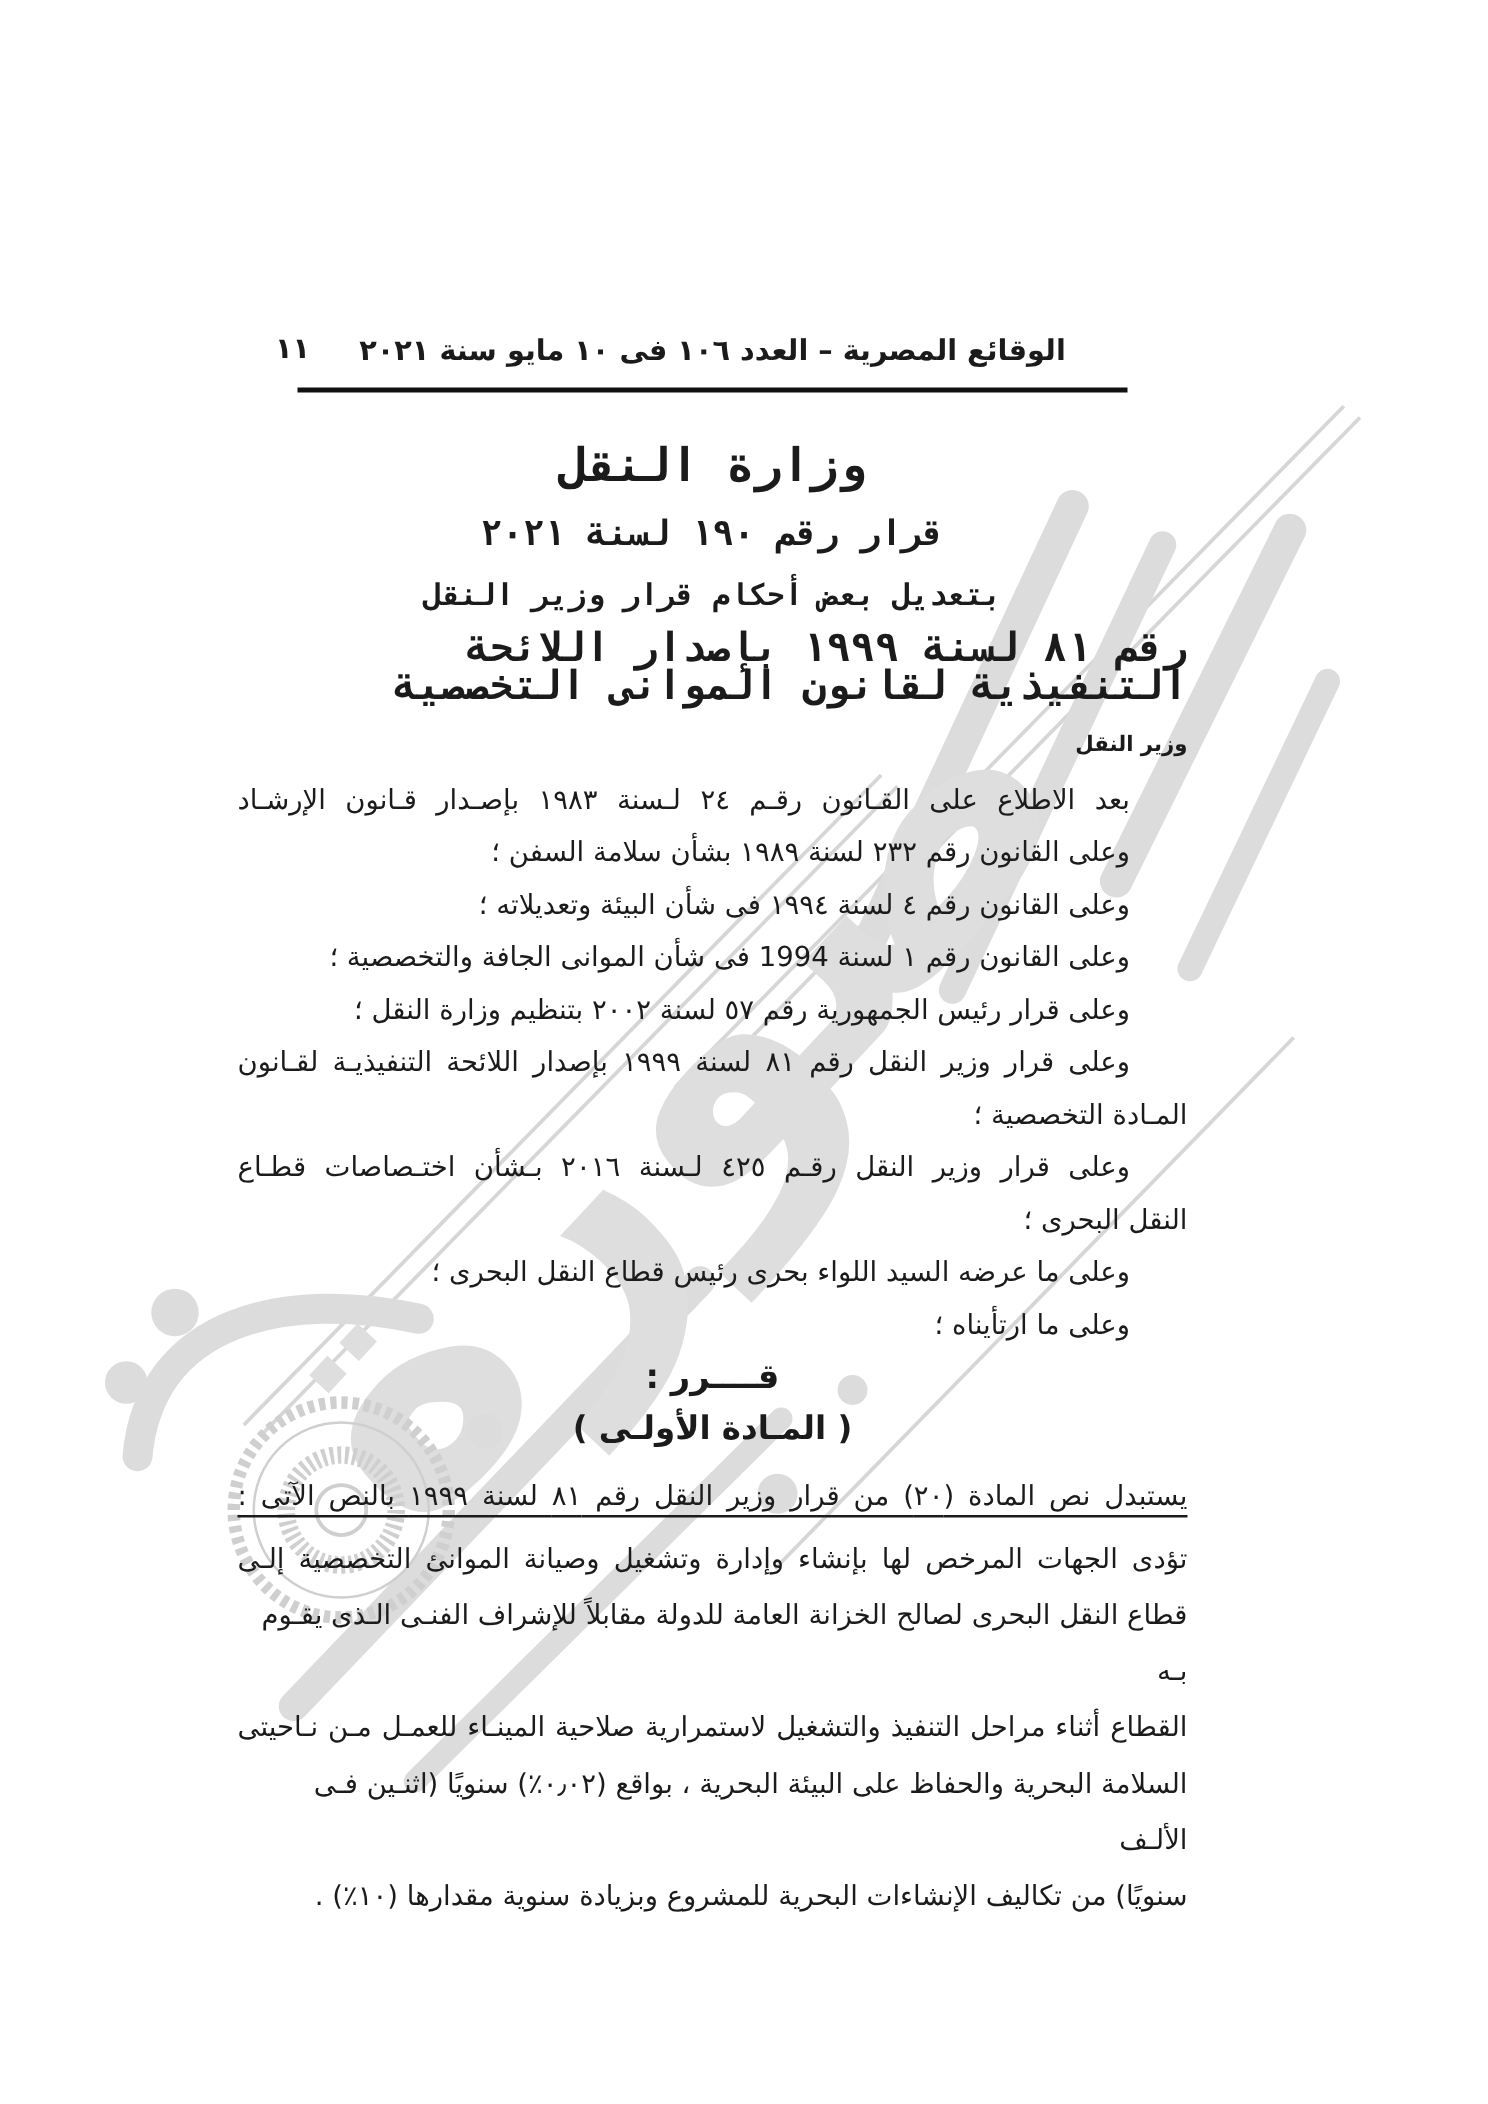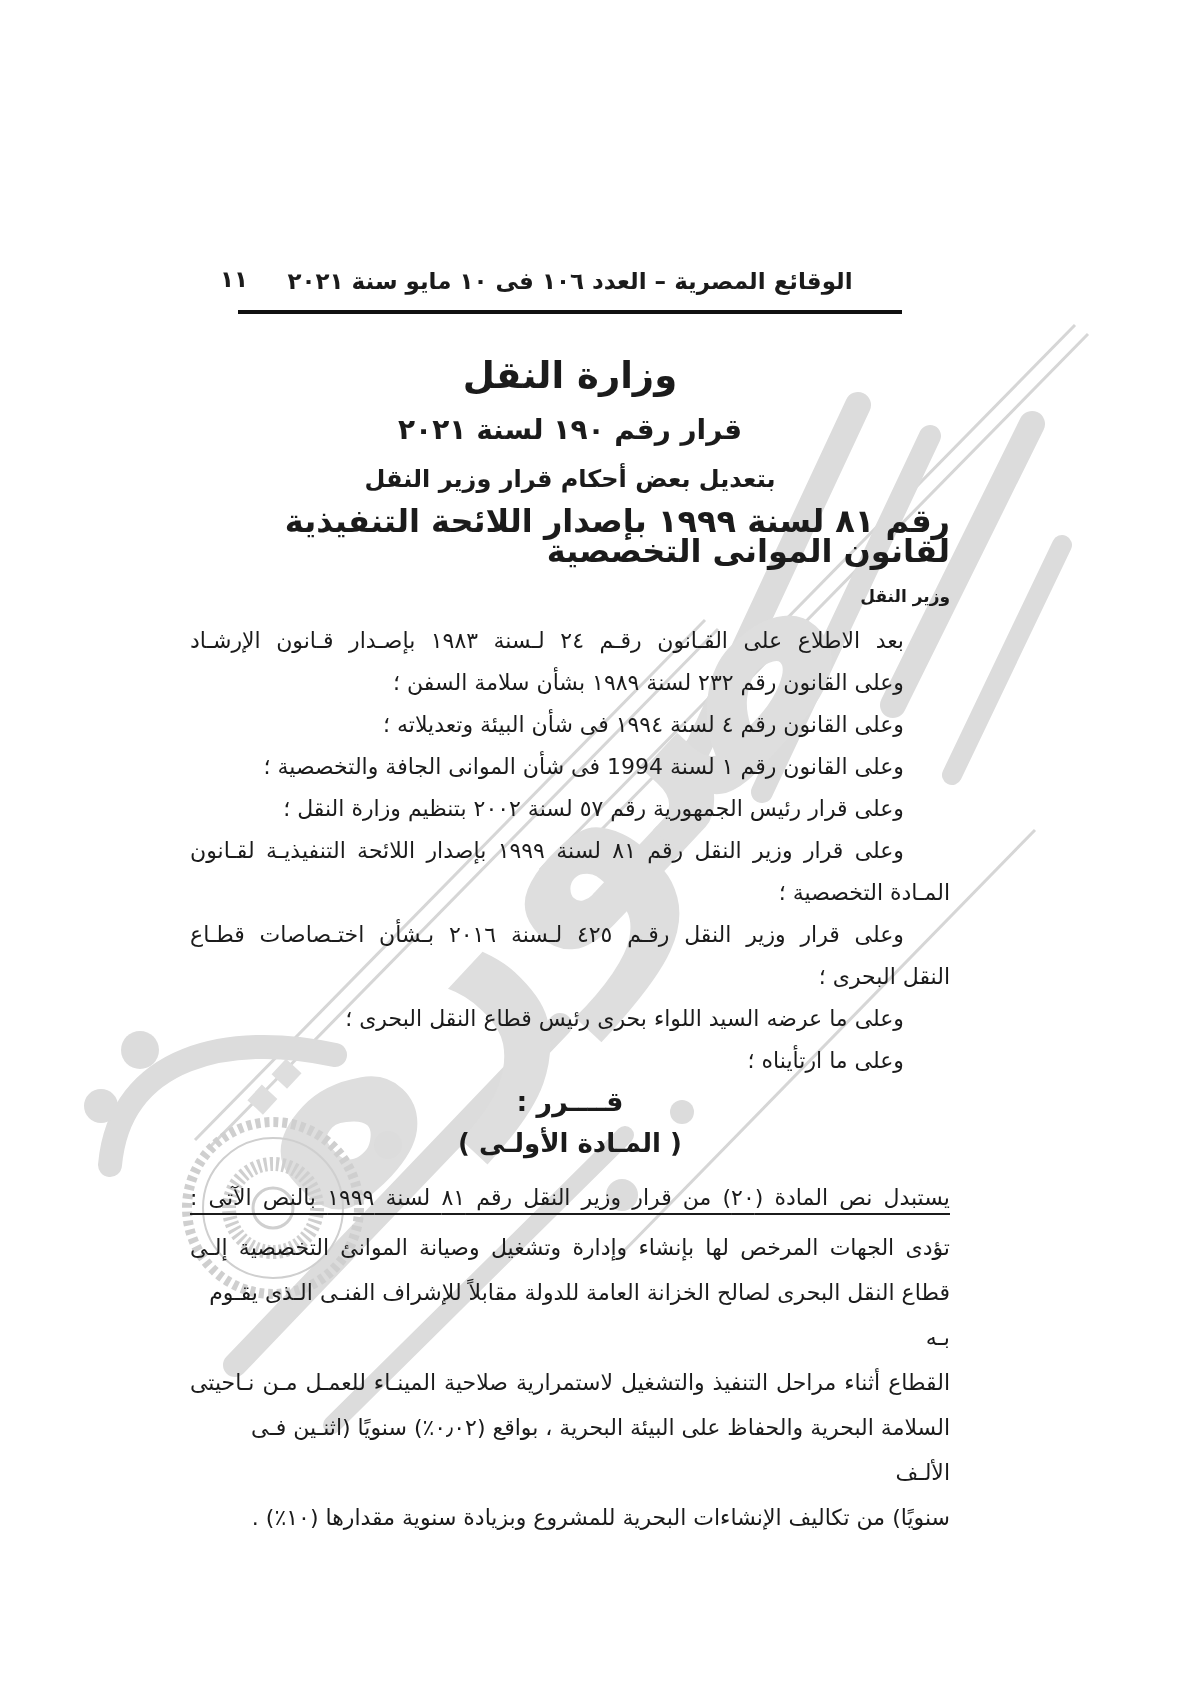--- a/index.html
+++ b/index.html
@@ -31,21 +31,21 @@
     font-weight: bold;
   }
   .htitle {
     text-align: center;
     font-size: 23px;
     font-weight: bold;
     line-height: 34px;
   }
   .hrule { height: 4px; background: #111111; margin: 12px 48px 0 48px; }
 
-  h1, h2, h3 { margin: 0; }
+  h1, h2, h3 { margin: 0; font-family: Liberation Mono, monospace; }
   .ministry { margin-top: 38px; font-size: 37px; line-height: 48px; text-align: center; font-weight: bold; }
   .decree   { margin-top: 12px; font-size: 28px; line-height: 36px; text-align: center; font-weight: bold; }
   .sub1     { margin-top: 16px; font-size: 24px; line-height: 30px; text-align: center; font-weight: bold; }
   .sub2     { margin-top: 12px; font-size: 32px; line-height: 30px; text-align: right; font-weight: bold; }
   .issuer   { margin-top: 14px; font-size: 17px; line-height: 32px; text-align: right; font-weight: bold; }
 
   .line { font-size: 22px; line-height: 42px; text-align: right; }
   .first { margin-top: 8px; }
   .j { text-align: justify; text-align-last: justify; }
   .in { padding-right: 46px; }

